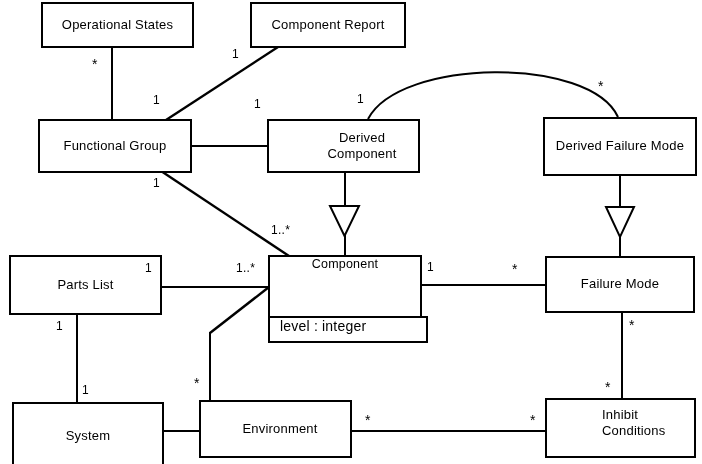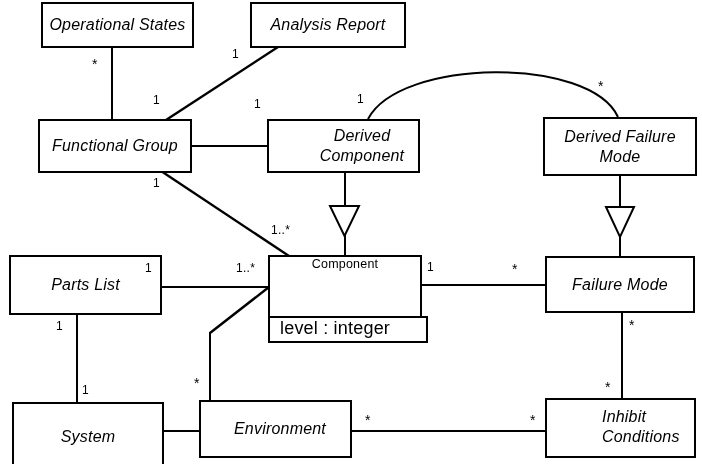--- a/index.html
+++ b/index.html
@@ -20,28 +20,27 @@
     position: absolute;
     box-sizing: border-box;
     border: 2px solid #000000;
     background: #ffffff;
     display: flex;
     align-items: center;
     justify-content: center;
     z-index: 3;
   }
   .cls .cls-name {
-    font-size: 16px;
+    font-size: 13px;
     color: #000000;
     line-height: 1.25;
     text-align: center;
     letter-spacing: 0.2px;
     white-space: pre-line;
     padding: 0 4px;
-    font-style: italic;
   }
   .cls.two-line {
     align-items: flex-start;
     justify-content: flex-start;
   }
   .cls.two-line .cls-name {
     text-align: left;
     padding: 7px 0 0 24px;
     margin-left: 31px;
   }
@@ -61,21 +60,21 @@
   }
   .cls-compound .compartment.attr-comp {
     justify-content: flex-start;
   }
   .cls-compound .cls-name {
     font-size: 12.5px;
     text-align: center;
     letter-spacing: 0.2px;
   }
   .cls-compound .attr-text {
-    font-size: 18px;
+    font-size: 14px;
     text-align: left;
     padding-left: 10px;
     letter-spacing: 0.2px;
   }
   
   .line {
     position: absolute;
     background: #000000;
     z-index: 1;
   }
@@ -148,21 +147,21 @@
     <polygon points="330,206 359,206 344.5,236" fill="#ffffff" stroke="#000000" stroke-width="2"></polygon>
 
     <polygon points="606,207 634,207 620,237" fill="#ffffff" stroke="#000000" stroke-width="2"></polygon>
   </svg>
 
   <div class="cls" style="left:41px; top:2px; width:153px; height:46px;">
     <span class="cls-name">Operational States</span>
   </div>
 
   <div class="cls" style="left:250px; top:2px; width:156px; height:46px;">
-    <span class="cls-name">Analysis Report</span>
+    <span class="cls-name">Component Report</span>
   </div>
 
   <div class="cls" style="left:38px; top:119px; width:154px; height:54px;">
     <span class="cls-name">Functional Group</span>
   </div>
 
   <div class="cls" style="left:267px; top:119px; width:153px; height:54px;padding-left:37px;">
     <span class="cls-name">Derived Component</span>
   </div>
 

